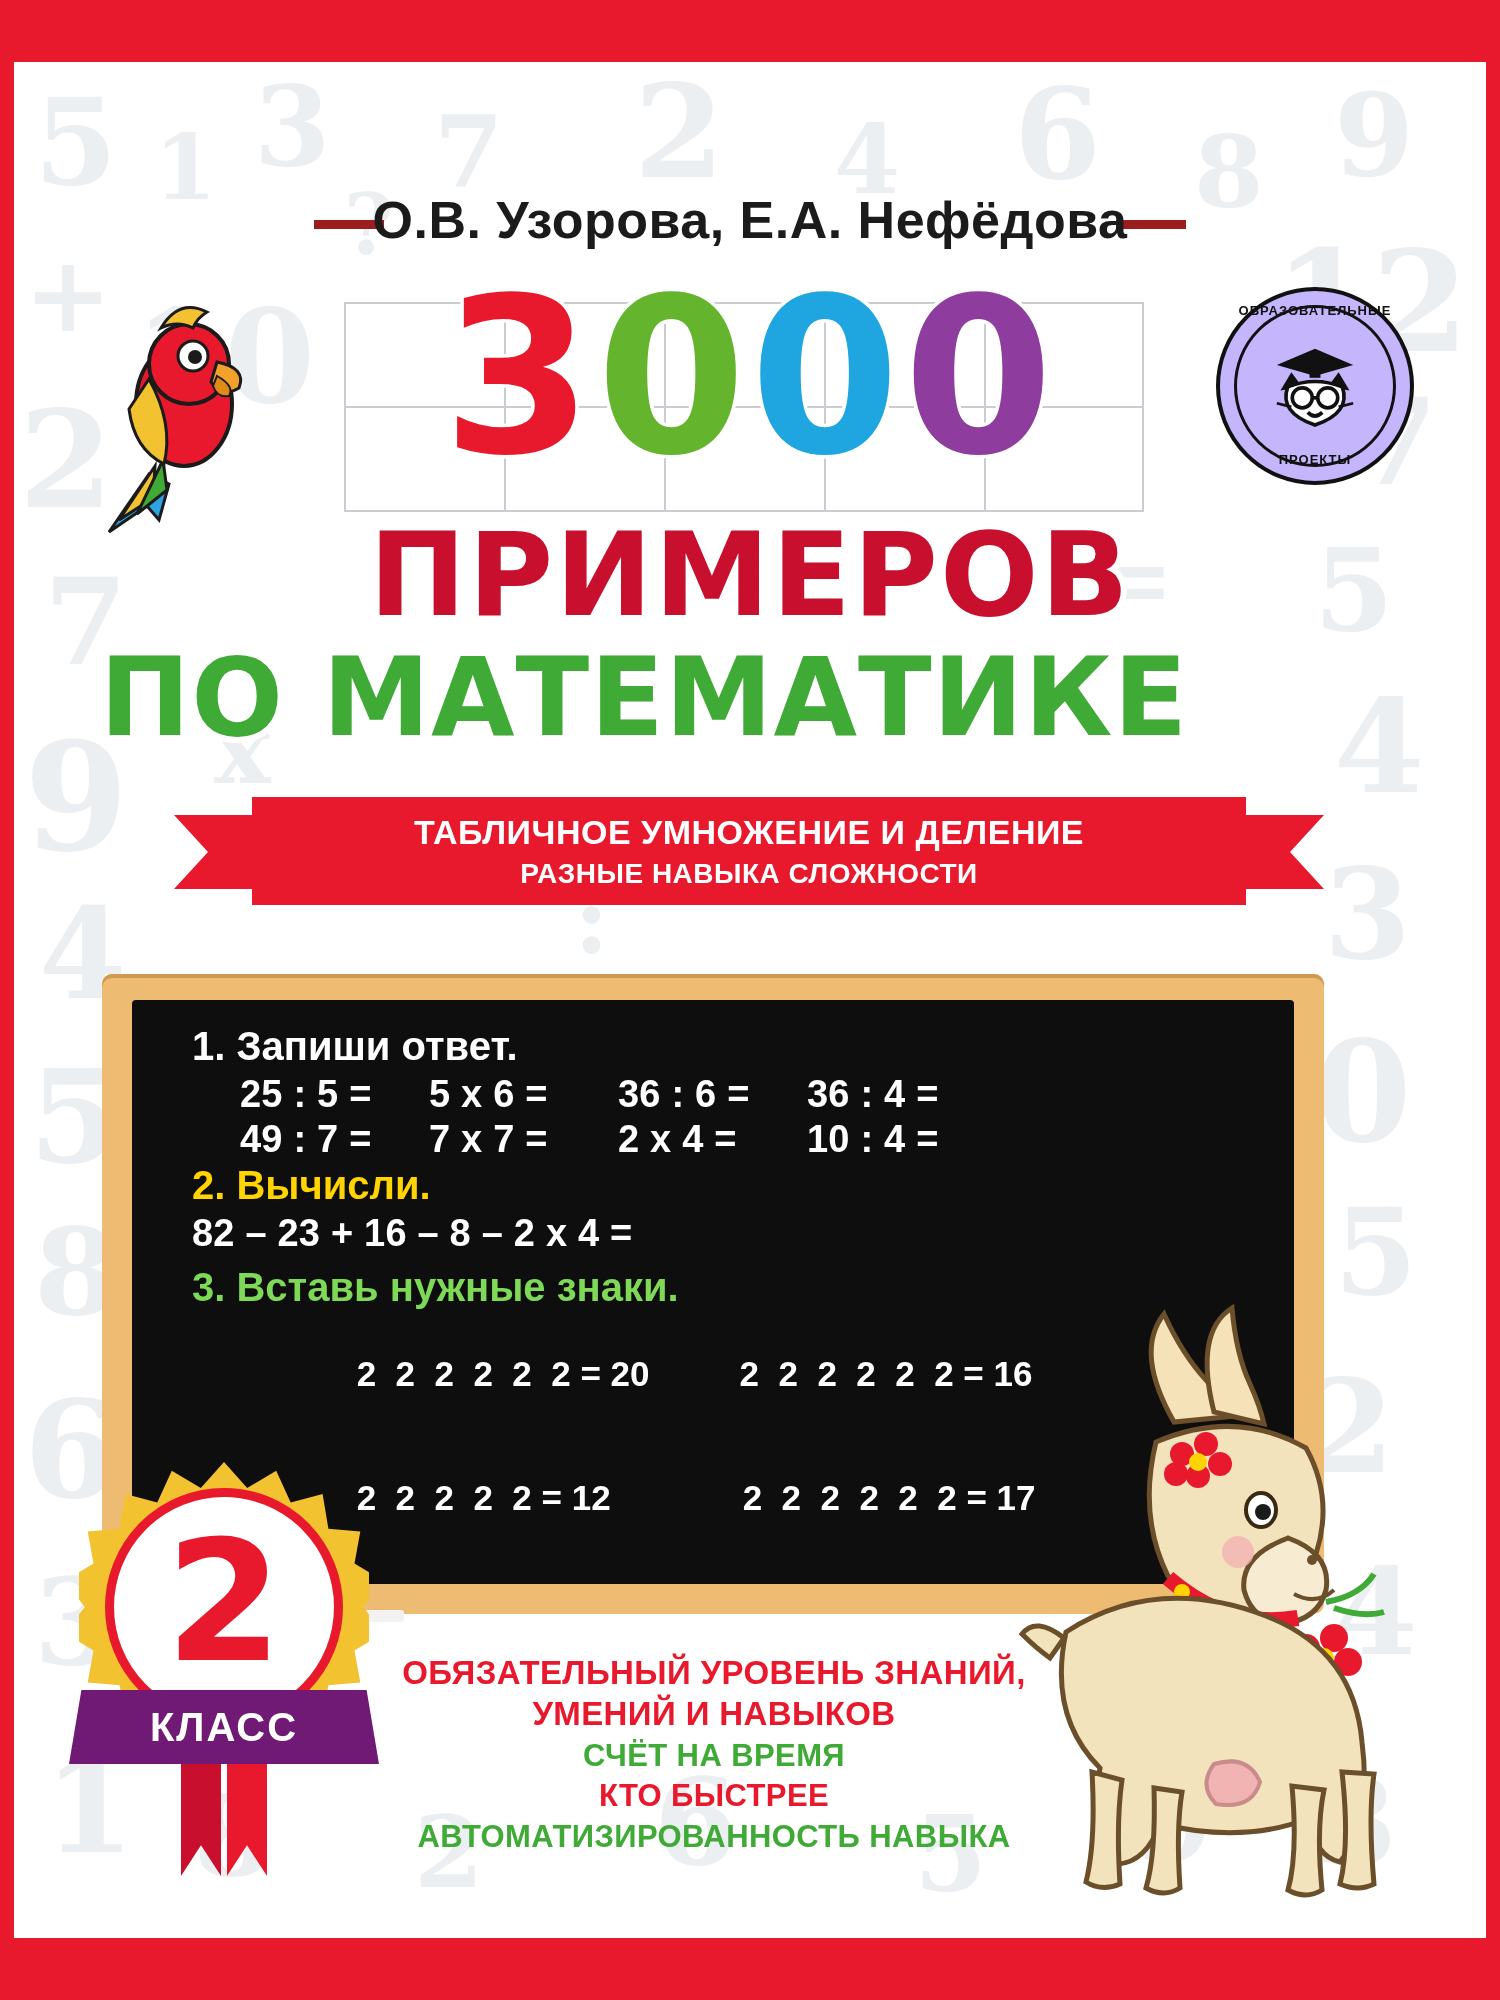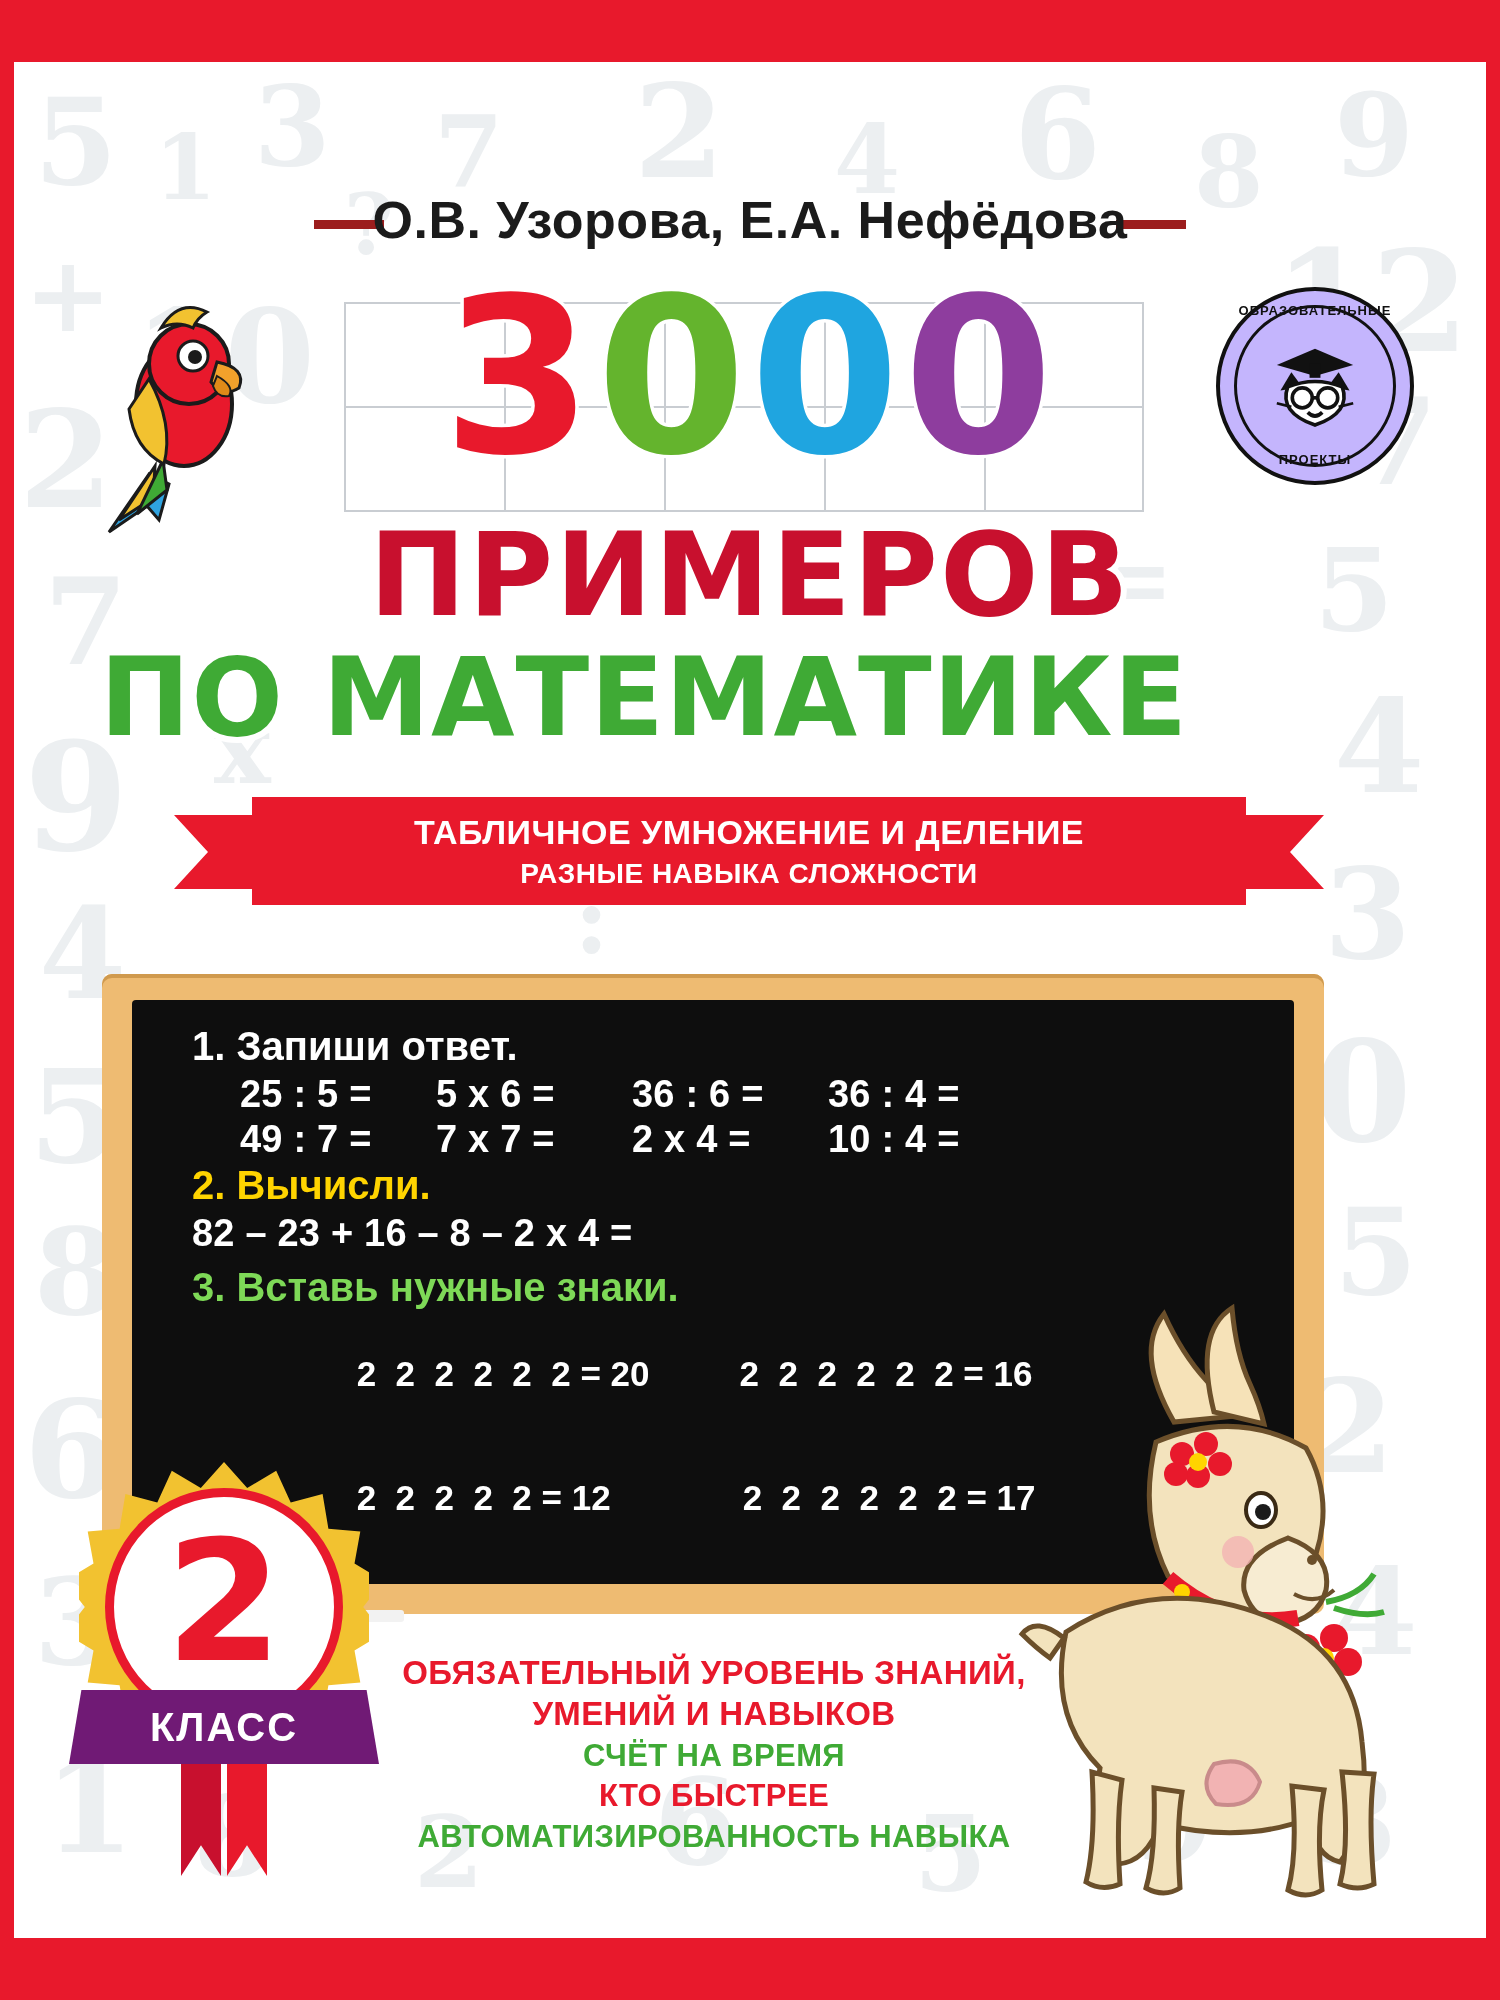--- a/index.html
+++ b/index.html
@@ -130,21 +130,21 @@
   .board-text{
     position:absolute;left:60px;top:24px;right:20px;
     color:#ffffff;
     font-family:"Liberation Sans", sans-serif;
     font-weight:bold;
   }
   .task{font-size:40px;color:#ffffff;margin:0 0 4px 0;}
   .task.yellow{color:#ffd400;}
   .task.green{color:#7ed957;}
   .row{font-size:38px;margin:2px 0 2px 48px;white-space:pre;letter-spacing:0.2px;}
-  .row.mono-cols{display:flex;gap:11px;}
+  .row.mono-cols{display:flex;gap:4px;}
   .row.mono-cols .cell{width:185px;display:inline-block;}
   .signs{font-size:35px;margin:4px 0 4px 48px;white-space:pre;}
   .signs .grp{display:inline-block;}
   .gap{display:inline-block;width:90px;}
 
   
   .rosette{position:absolute;left:55px;top:1400px;width:310px;height:330px;z-index:8;}
   .rosette .star{
     position:absolute;left:10px;top:0;width:290px;height:290px;background:#f2c230;
     clip-path:polygon(50% 0%,58% 9%,68% 3%,73% 14%,84% 11%,86% 23%,97% 24%,95% 35%,105% 41%,98% 50%,105% 59%,95% 65%,97% 76%,86% 77%,84% 89%,73% 86%,68% 97%,58% 91%,50% 100%,42% 91%,32% 97%,27% 86%,16% 89%,14% 77%,3% 76%,5% 65%,-5% 59%,2% 50%,-5% 41%,5% 35%,3% 24%,14% 23%,16% 11%,27% 14%,32% 3%,42% 9%);

